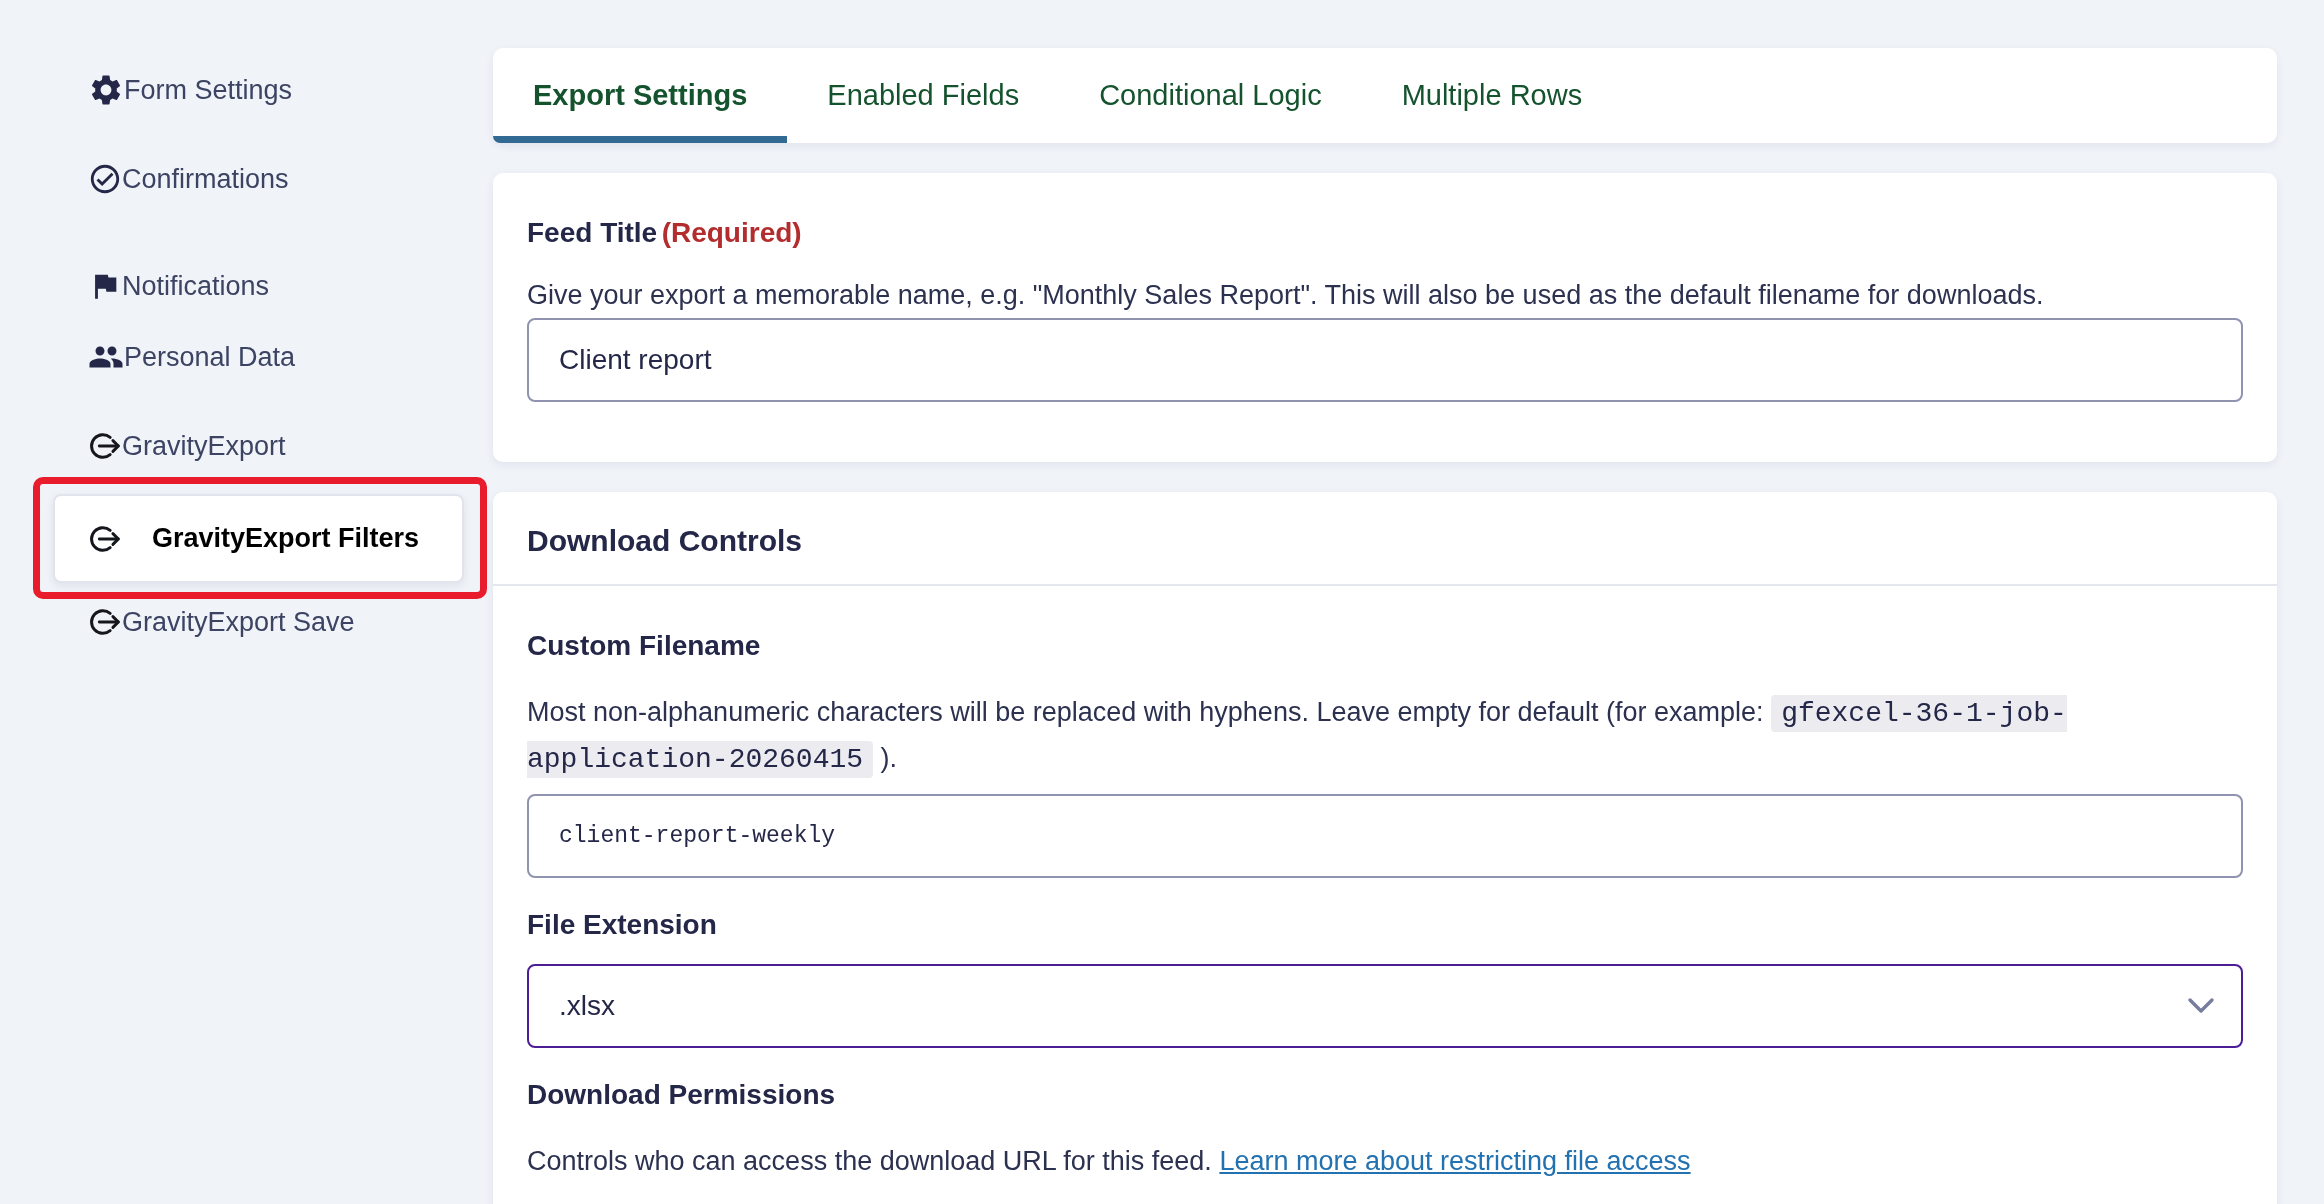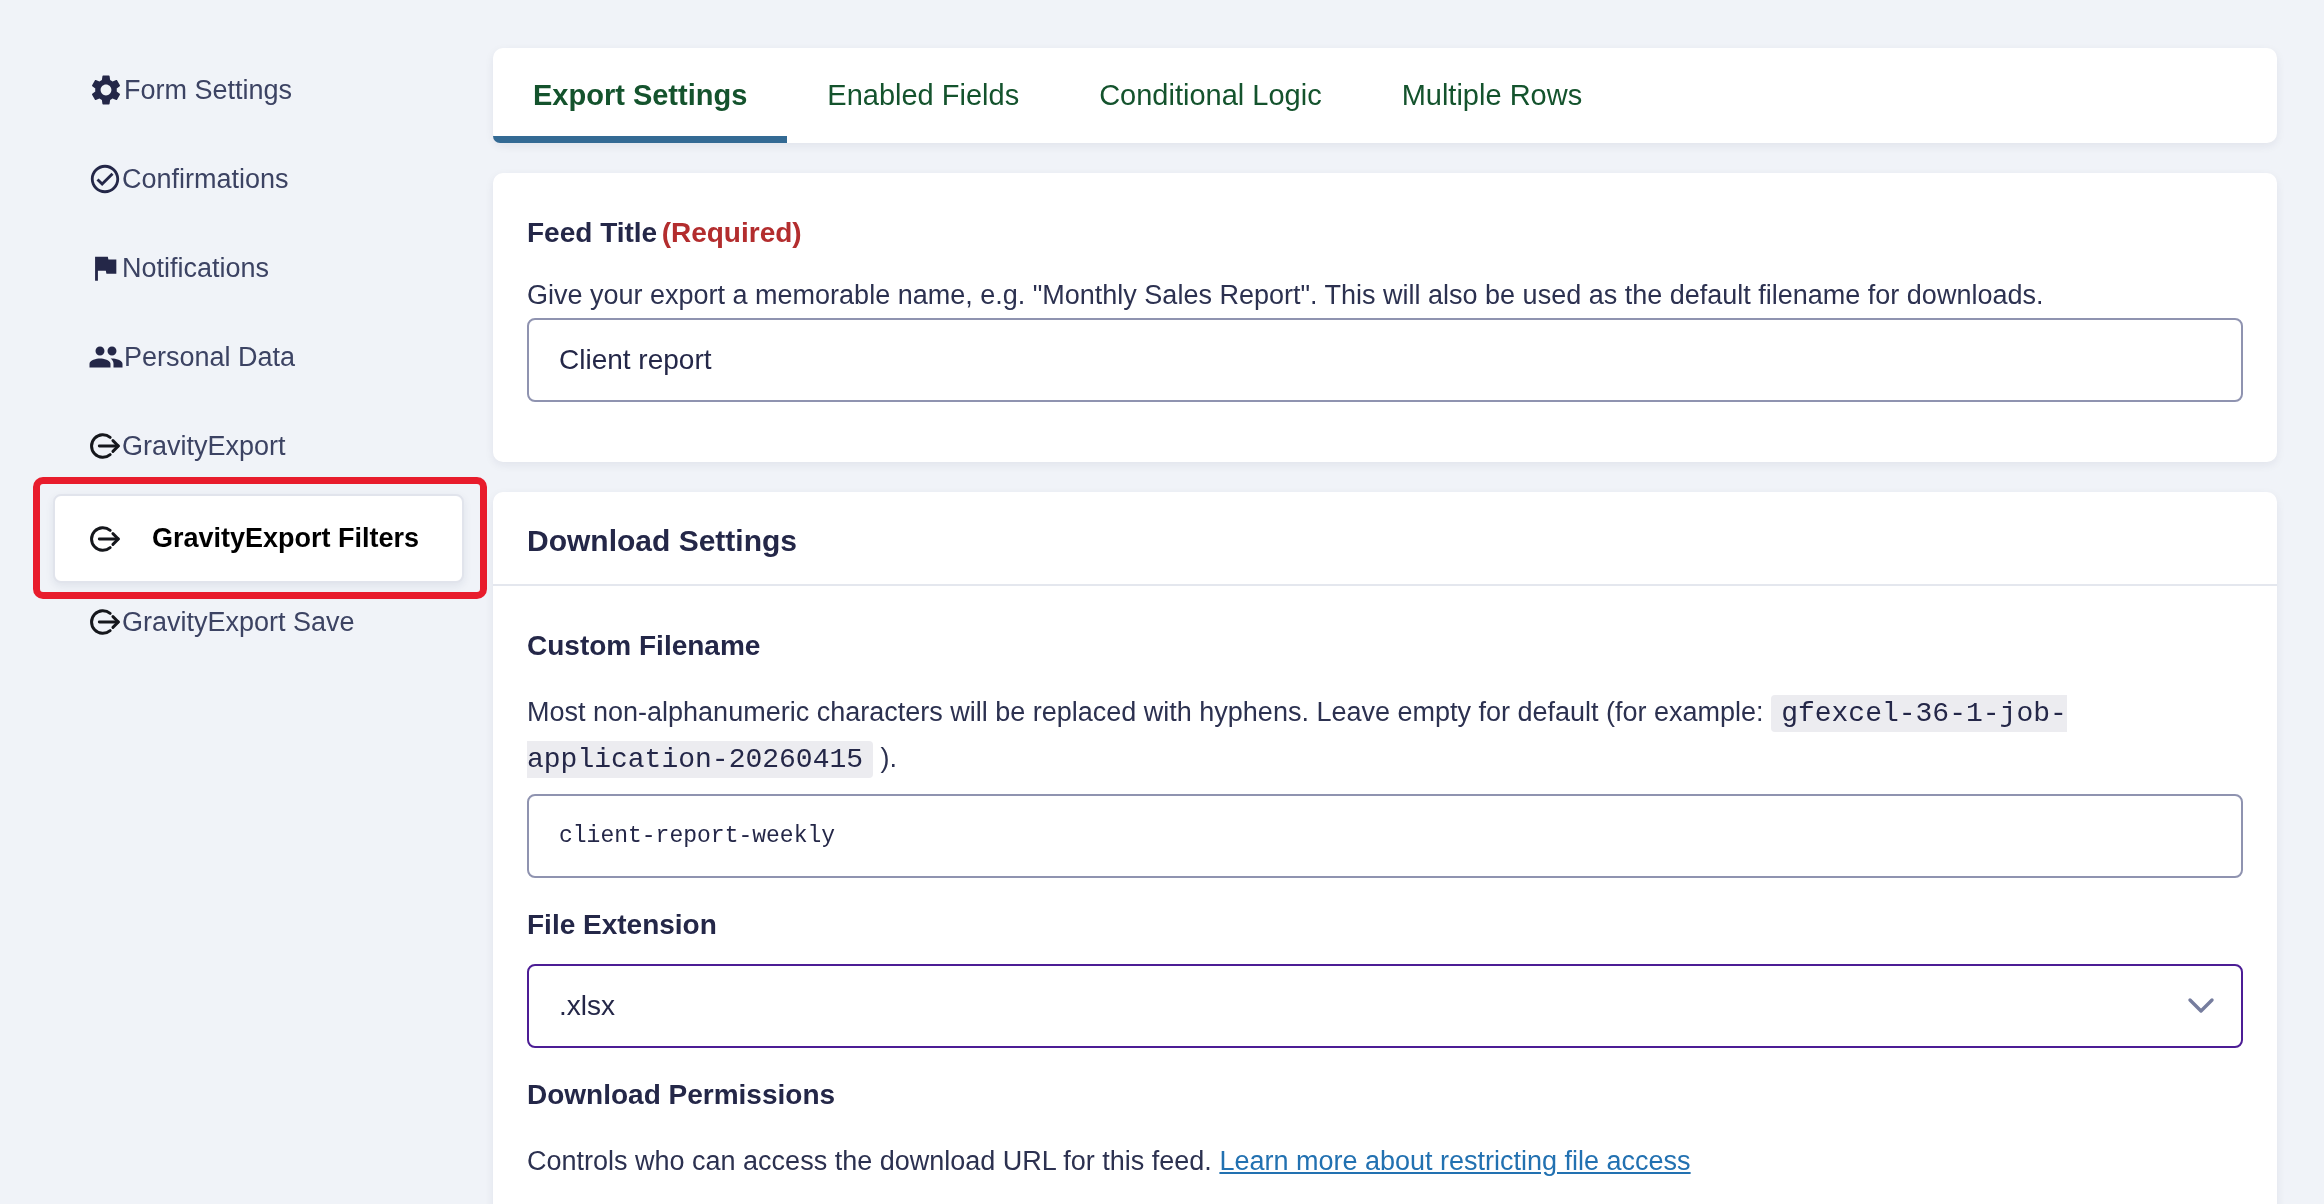--- a/index.html
+++ b/index.html
@@ -106,21 +106,21 @@
     <span>Form Settings</span>
   </div>
 
   <div class="side-item" style="top:162px">
     <svg class="navy-icon" width="34" height="34" viewBox="0 0 24 24">
         <path d="M12 2C6.48 2 2 6.48 2 12s4.48 10 10 10 10-4.48 10-10S17.52 2 12 2zm0 18c-4.41 0-8-3.59-8-8s3.59-8 8-8 8 3.59 8 8-3.59 8-8 8zm4.59-12.42L10 14.17l-2.59-2.58L6 13l4 4 8-8z"></path>
       </svg>
     <span>Confirmations</span>
   </div>
 
-  <div class="side-item" style="top:251px">
+  <div class="side-item" style="top:269px">
     <svg class="navy-icon" width="34" height="34" viewBox="0 0 24 24">
         <path d="M14.4 6L14 4H5v17h2v-7h5.6l.4 2h7V6z"></path>
       </svg>
     <span>Notifications</span>
   </div>
 
   <div class="side-item" style="top:340px">
     <svg class="navy-icon" width="36" height="36" viewBox="0 0 24 24">
         <path d="M16 11c1.66 0 2.99-1.34 2.99-3S17.66 5 16 5c-1.66 0-3 1.34-3 3s1.34 3 3 3zm-8 0c1.66 0 2.99-1.34 2.99-3S9.66 5 8 5C6.34 5 5 6.34 5 8s1.34 3 3 3zm0 2c-2.33 0-7 1.17-7 3.5V19h14v-2.5c0-2.33-4.67-3.5-7-3.5zm8 0c-.29 0-.62.02-.97.05 1.16.84 1.97 1.97 1.97 3.45V19h6v-2.5c0-2.33-4.67-3.5-7-3.5z"></path>
       </svg>
@@ -179,21 +179,21 @@
     <div>
       <span class="field-label">Feed Title</span>
       <span class="field-label required">(Required)</span>
     </div>
     <p class="desc">Give your export a memorable name, e.g. "Monthly Sales Report". This will also be used as the default filename for downloads.</p>
     <input class="text-input" type="text" value="Client report" style="">
   </section>
 
   <section class="card download">
     <div class="card-header">
-      <h2 class="card-title">Download Settings</h2>
+      <h2 class="card-title">Download Controls</h2>
     </div>
     <div class="card-body">
 
       <div class="field-label">Custom Filename</div>
       <p class="desc mt30">
         <span>Most non-alphanumeric characters will be replaced with hyphens. Leave empty for default (for example:</span>
         <code class="chip">gfexcel-36-1-job-application-20260415</code>
         <span>).</span>
       </p>
       <input class="text-input mono" type="text" value="client-report-weekly" style="">

